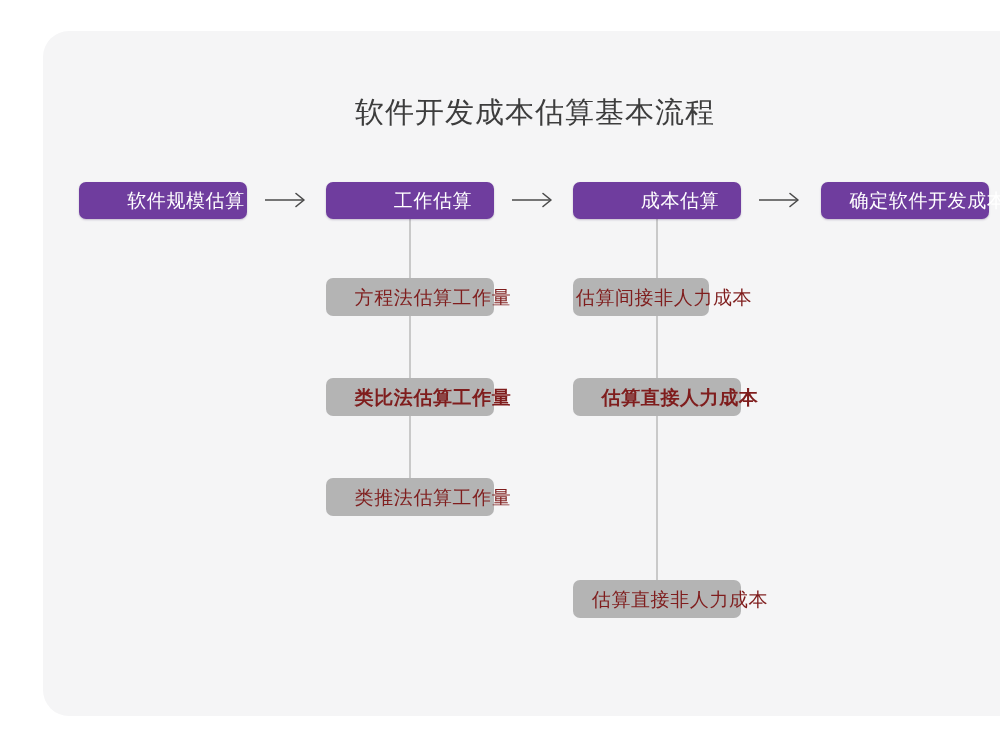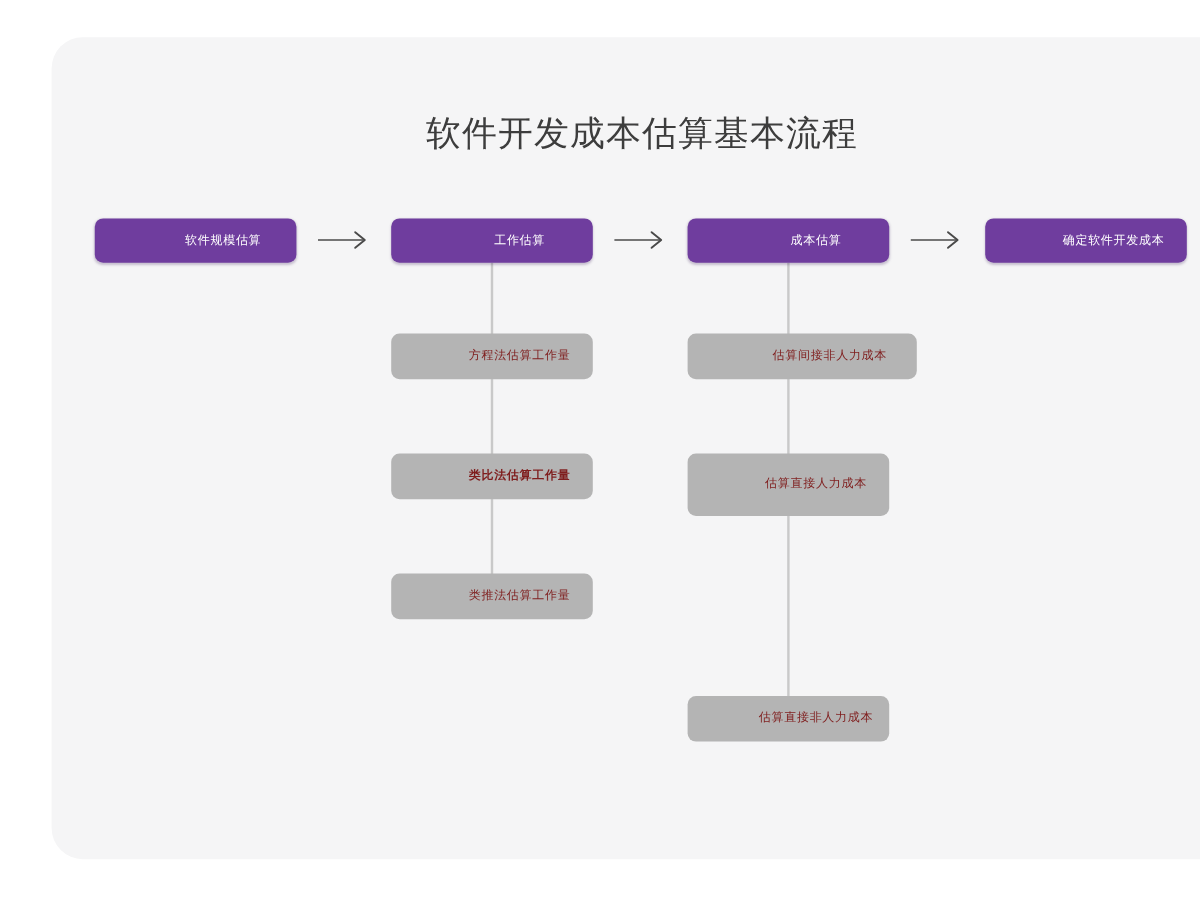--- a/index.html
+++ b/index.html
@@ -46,21 +46,21 @@
   }
 
   
   .node {
     position: absolute;
     box-sizing: border-box;
     display: flex;
     align-items: center;
     justify-content: center;
     border-radius: 7px;
-    font-size: 10px;
+    font-size: 19px;
     line-height: 1;
     color: #ffffff;
     letter-spacing: 0.6px;
     white-space: nowrap;
     z-index: 3;
     padding-left: 46px;
   }
 
   .node.primary {
     background: #6f3d9e;
@@ -142,25 +142,25 @@
   <div class="node secondary" style="left:291px; top:378px; width:168px; height:38px;font-weight:bold;">
     <span>类比法估算工作量</span>
   </div>
 
   <div class="node secondary" style="left:291px; top:478px; width:168px; height:38px;align-items:center;">
     <span>类推法估算工作量</span>
   </div>
 
   <div class="vline" style="left:621px; top:219px; height:380px;"></div>
 
-  <div class="node secondary" style="left:538px; top:278px; width:191px; height:38px;">
+  <div class="node secondary" style="left:538px; top:278px; width:136px; height:38px;">
     <span>估算间接非人力成本</span>
   </div>
 
-  <div class="node secondary" style="left:538px; top:378px; width:168px; height:52px;">
+  <div class="node secondary" style="left:538px; top:378px; width:168px; height:38px;font-weight:bold;">
     <span>估算直接人力成本</span>
   </div>
 
 
   <div class="node secondary" style="left:538px; top:580px; width:168px; height:38px;">
     <span>估算直接非人力成本</span>
   </div>
 
 </div>
 

